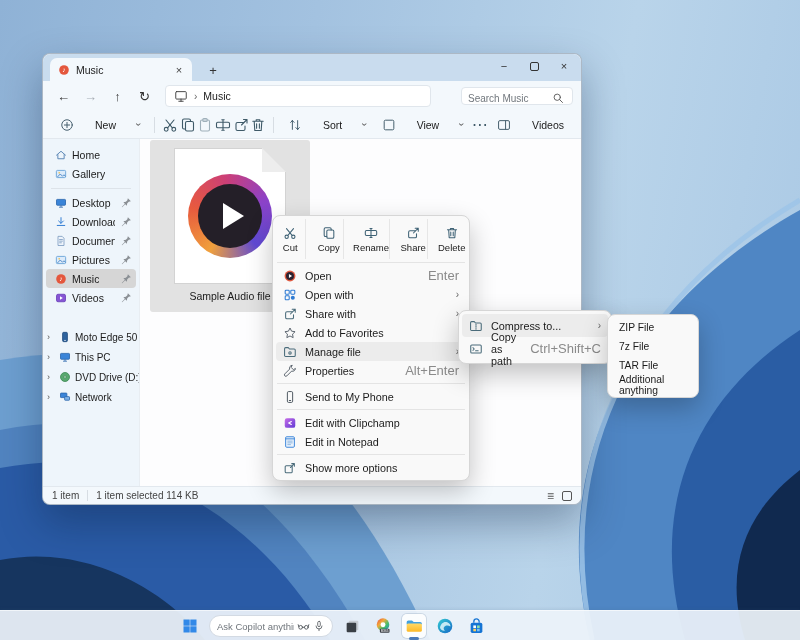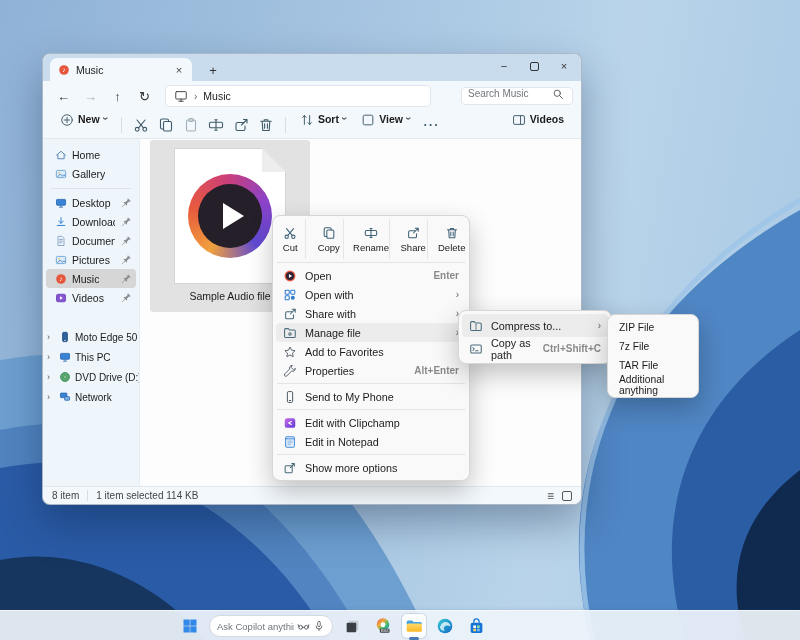--- a/index.html
+++ b/index.html
@@ -18,26 +18,26 @@
   .wincontrols { position:absolute; right:2px; top:0; height:26px; display:flex; }
   .wc { width:30px; height:24px; display:grid; place-items:center; font-size:11px; color:#333; }
   .wc .maxbox { width:9px; height:9px; border:1.2px solid #333; border-radius:2px; }
   .mini { letter-spacing:0; }
 
   .addressrow { height:30px; background:#f3f8fc; display:flex; align-items:center; padding:0 8px; gap:2px; }
   .navbtn { width:25px; height:22px; display:grid; place-items:center; font-size:13px; color:#333; border-radius:4px; }
   .navbtn.dis { color:#a6adb4; }
   .addrbar { flex:1; height:22px; margin:0 8px 0 6px; background:#fff; border:1px solid #e0e6ec; border-radius:4px; display:flex; align-items:center; gap:6px; padding:0 8px; font-size:10.5px; }
   .crumb-chev { color:#666; font-size:10px; }
-  .searchbox { width:112px; height:18px; background:#fff; border:1px solid #e0e6ec; border-radius:4px; display:flex; align-items:flex-start; padding:0 6px;margin-left:20px; }
+  .searchbox { width:112px; height:18px; background:#fff; border:1px solid #e0e6ec; border-radius:4px; display:flex; align-items:flex-end; padding:0 6px;margin-left:20px; }
   .searchbox input { border:none; outline:none; width:84px; font-size:10px; color:#444; background:transparent; font-family:inherit; }
   .searchbox input::placeholder { color:#72787e; }
 
   .toolbar { height:28px; background:#f3f8fc; border-bottom:1px solid #e2e8ee; display:flex; align-items:center; padding:0 10px; gap:1px; }
-  .tbtn { display:flex; align-items:flex-start; gap:4px; font-size:10.5px; color:#1b1b1b; padding:0 7px; height:24px; border-radius:4px;font-weight:bold; }
+  .tbtn { display:flex; align-items:center; gap:21px; font-size:10.5px; color:#1b1b1b; padding:0 7px; height:24px; border-radius:4px; }
   .ticon { width:24px; height:24px; display:grid; place-items:center; color:#3f5a68; border-radius:4px; }
   .ticon.dis { color:#9fb0ba; }
   .tsep { width:1px; height:16px; background:#d7dde3; margin:0 6px; }
   .chevd { display:inline-block; transform:rotate(90deg); font-size:10px; color:#555; }
   .spacer { flex:1; }
 
   .body { flex:1; display:flex; min-height:0; }
   .sidebar { width:96px; padding-top:6px; font-size:10.5px; flex:none; }
   .sitem { height:19px; display:flex; align-items:center; gap:5px; padding:0 4px 0 9px; margin:0 3px; border-radius:4px; white-space:nowrap; }
   .sitem.sel { background:#d6d6d6; }
@@ -67,21 +67,21 @@
 
   
   .menu { position:absolute; background:#f9f9f9; border:1px solid #d6d6d6; border-radius:8px; box-shadow:0 10px 26px rgba(0,0,0,.24); padding:3px; z-index:30; }
   .ctx { left:272px; top:215px; width:198px; }
   .actrow { display:flex; height:40px;text-align:center; }
   .act { flex:1; display:flex; flex-direction:column; align-items:center; justify-content:center; gap:2px; font-size:9.5px; color:#1b1b1b; border-radius:4px; }
   .act + .act { border-left:1px solid #e6e6e6; border-radius:0 4px 4px 0;padding-left:9px; }
   .mdiv { height:1px; background:#e4e4e4; margin:3px 1px; }
   .mrow { height:19px; display:flex; align-items:center; gap:8px; padding:0 7px; border-radius:4px; font-size:10.8px; }
   .mrow.hl { background:#ececec; }
-  .mshort { margin-left:auto; color:#8a8a8a; font-size:10px;font-weight:bold; }
+  .mshort { margin-left:auto; color:#8a8a8a; font-size:13px; }
   .msub { margin-left:auto; color:#666; font-size:10px; }
   .sub1 { left:458px; top:310px; width:154px; z-index:31; }
   .sub1 .mrow { height:23px; }
   .sub2 { left:607px; top:314px; width:92px; z-index:32; }
   .sub2 .mrow { height:19px; padding:0 8px; font-size:10.3px; }
 
   
   .taskbar { position:absolute; left:0; bottom:0; width:800px; height:30px; background:rgba(237,243,250,.93); border-top:1px solid rgba(255,255,255,.6); box-shadow:0 -1px 3px rgba(60,90,120,.12); z-index:50; }
   .tbinner { position:absolute; left:178px; top:0; height:30px; display:flex; align-items:center; gap:7px; }
   .tbicon { width:24px; height:24px; display:grid; place-items:center; border-radius:5px; position:relative; }
@@ -348,21 +348,21 @@
                 <div class="ptri"></div>
               </div>
             </div>
           </div>
           <div class="tile-label">Sample Audio file</div>
         </div>
       </div>
     </div>
 
     <div class="statusbar">
-      <span>8 item</span>
+      <span>1 item</span>
       <span class="stsep"></span>
       <span>1 item selected 114 KB</span>
       <span class="stic">
         <span style="font-size:12px;">≡</span>
         <span class="gridbox"></span>
       </span>
     </div>
   </div>
 
   <div class="menu ctx">
@@ -425,33 +425,33 @@
       <span class="msub">›</span>
     </div>
     <div class="mrow">
       <svg class="ic14" viewBox="0 0 16 16" fill="none" stroke="#4a6b7a" stroke-width="1.2" stroke-linecap="round" stroke-linejoin="round">
           <path d="M10.5 5.5h-6A1.5 1.5 0 0 0 3 7v5a1.5 1.5 0 0 0 1.5 1.5h6A1.5 1.5 0 0 0 12 12V9"></path>
           <path d="M8.5 8 14 2.5M10.5 2.5H14V6"></path>
         </svg>
       <span>Share with</span>
       <span class="msub">›</span>
     </div>
+    <div class="mrow">
+      <svg class="ic14" viewBox="0 0 16 16" fill="none" stroke="#56606a" stroke-width="1.1" stroke-linejoin="round">
+          <path d="m8 2.3 1.8 3.6 4 .6-2.9 2.8.7 4L8 11.4l-3.6 1.9.7-4L2.2 6.5l4-.6z"></path>
+        </svg>
+      <span>Add to Favorites</span>
+    </div>
     <div class="mrow hl">
       <svg class="ic14" viewBox="0 0 16 16" fill="none" stroke="#4a6b7a" stroke-width="1.2" stroke-linejoin="round">
           <path d="M1.8 4.2A1.2 1.2 0 0 1 3 3h3l1.4 1.6h5.4A1.2 1.2 0 0 1 14 5.8V12a1.2 1.2 0 0 1-1.2 1.2H3A1.2 1.2 0 0 1 1.8 12z"></path>
           <circle cx="8" cy="9" r="1.4"></circle>
         </svg>
       <span>Manage file</span>
       <span class="msub">›</span>
-    </div>
-    <div class="mrow">
-      <svg class="ic14" viewBox="0 0 16 16" fill="none" stroke="#56606a" stroke-width="1.1" stroke-linejoin="round">
-          <path d="m8 2.3 1.8 3.6 4 .6-2.9 2.8.7 4L8 11.4l-3.6 1.9.7-4L2.2 6.5l4-.6z"></path>
-        </svg>
-      <span>Add to Favorites</span>
     </div>
     <div class="mrow">
       <svg class="ic14" viewBox="0 0 16 16" fill="none" stroke="#56606a" stroke-width="1.1" stroke-linejoin="round">
           <path d="M14.2 5.1a3.2 3.2 0 0 1-4.3 3L4.4 13.6a1.6 1.6 0 0 1-2.3-2.3L7.6 5.8a3.2 3.2 0 0 1 3-4.3L9.2 3.8l2.7 2.7z"></path>
         </svg>
       <span>Properties</span>
       <span class="mshort">Alt+Enter</span>
     </div>
     <div class="mdiv"></div>
     <div class="mrow">

